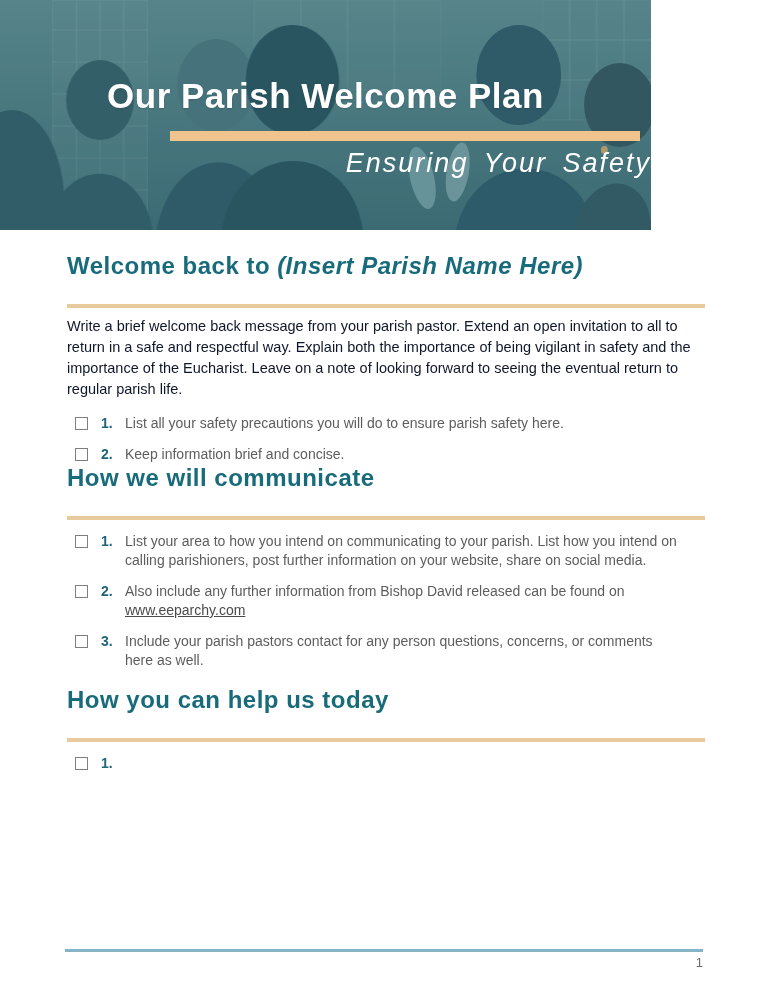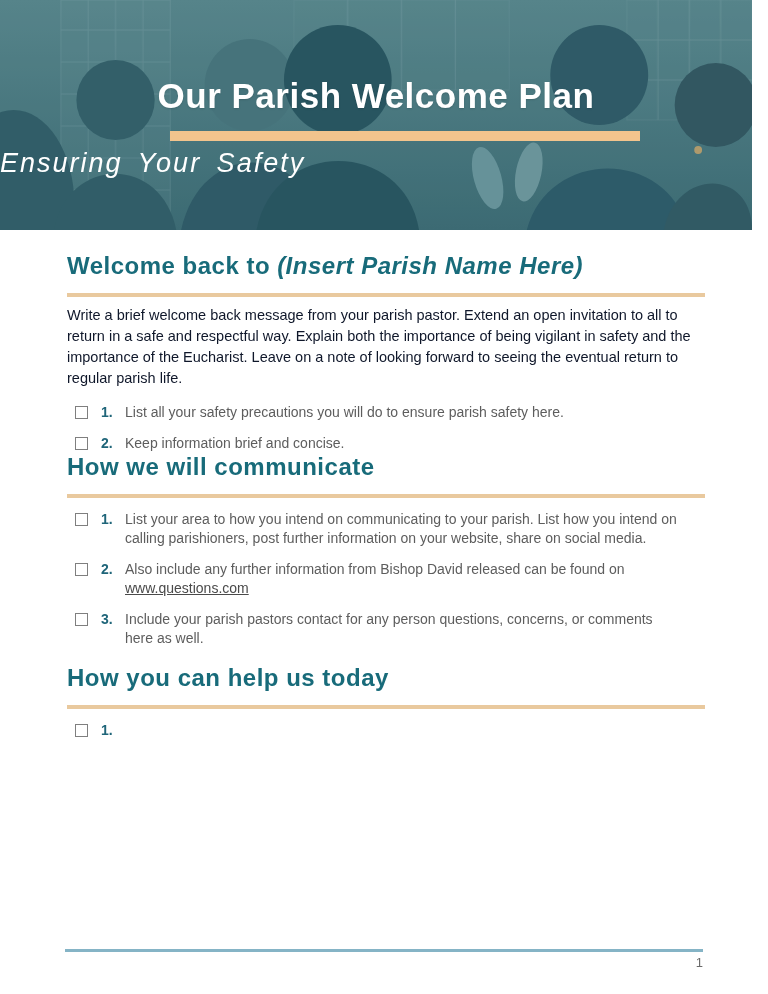--- a/index.html
+++ b/index.html
@@ -5,43 +5,43 @@
   html, body { margin: 0; padding: 0; }
   body {
     width: 768px; height: 994px;
     background: #ffffff;
     font-family: "Liberation Sans", sans-serif;
     position: relative;
     overflow: hidden;
   }
 
   
-  .hero { position: absolute; top: 0; left: 0; width: 752px; height: 230px; }
+  .hero { position: absolute; top: 0; left: 0; width: 651px; height: 230px; }
   .hero svg { position: absolute; top: 0; left: 0; width: 100%; height: 100%; display: block; }
   .hero-title {
     position: absolute; top: 76px; left: 0; width: 100%;
     text-align: center; color: #ffffff;
     font-size: 35px; font-weight: bold; letter-spacing: 0.5px;
     margin: 0; text-shadow: 0 1px 2px rgba(0,0,0,0.15);
   }
   .hero-rule {
     position: absolute; top: 131px; left: 170px;
     width: 470px; height: 10px; background: #f2c48d;
   }
   .hero-subtitle {
     position: absolute; top: 148px; left: 0; width: 100%;
-    text-align: left; color: #ffffff;
+    text-align: right; color: #ffffff;
     font-size: 27px; font-style: italic; letter-spacing: 2px; word-spacing: 6px;
   }
 
   
   .content { position: absolute; top: 230px; left: 67px; width: 638px; }
 
   .sec-h {
-    margin: 0; padding-bottom: 13px;
+    margin: 0; padding-bottom: 24px;
     border-bottom: 4px solid #e9c99e;
     color: #186b7a; font-size: 24px; font-weight: bold; letter-spacing: 0.5px;
   }
   .sec-h em { font-style: italic; margin-left: 7px; }
   .sec-welcome { margin-top: 22px; }
   .sec-safety  { margin-top: 14px; }
   .sec-comm    { margin-top: 0; }
   .sec-help    { margin-top: 16px; }
 
   .intro {
@@ -161,21 +161,21 @@
       <h2 class="sec-h">How we will communicate</h2>
       <ul class="checklist">
         <li class="check-item">
           <span class="cbx"></span>
           <span class="num">1.</span>
           <span class="txt">List your area to how you intend on communicating to your parish. List how you intend on calling parishioners, post further information on your website, share on social media.</span>
         </li>
         <li class="check-item">
           <span class="cbx"></span>
           <span class="num">2.</span>
-          <span class="txt"><span>Also include any further information from Bishop David released can be found on </span><a class="doc-link">www.questions.com</a></span>
+          <span class="txt"><span>Also include any further information from Bishop David released can be found on </span><a class="doc-link">www.eeparchy.com</a></span>
         </li>
         <li class="check-item">
           <span class="cbx"></span>
           <span class="num">3.</span>
           <span class="txt">Include your parish pastors contact for any person questions, concerns, or comments here as well.</span>
         </li>
       </ul>
     </section>
 
     <section class="sec-help">

